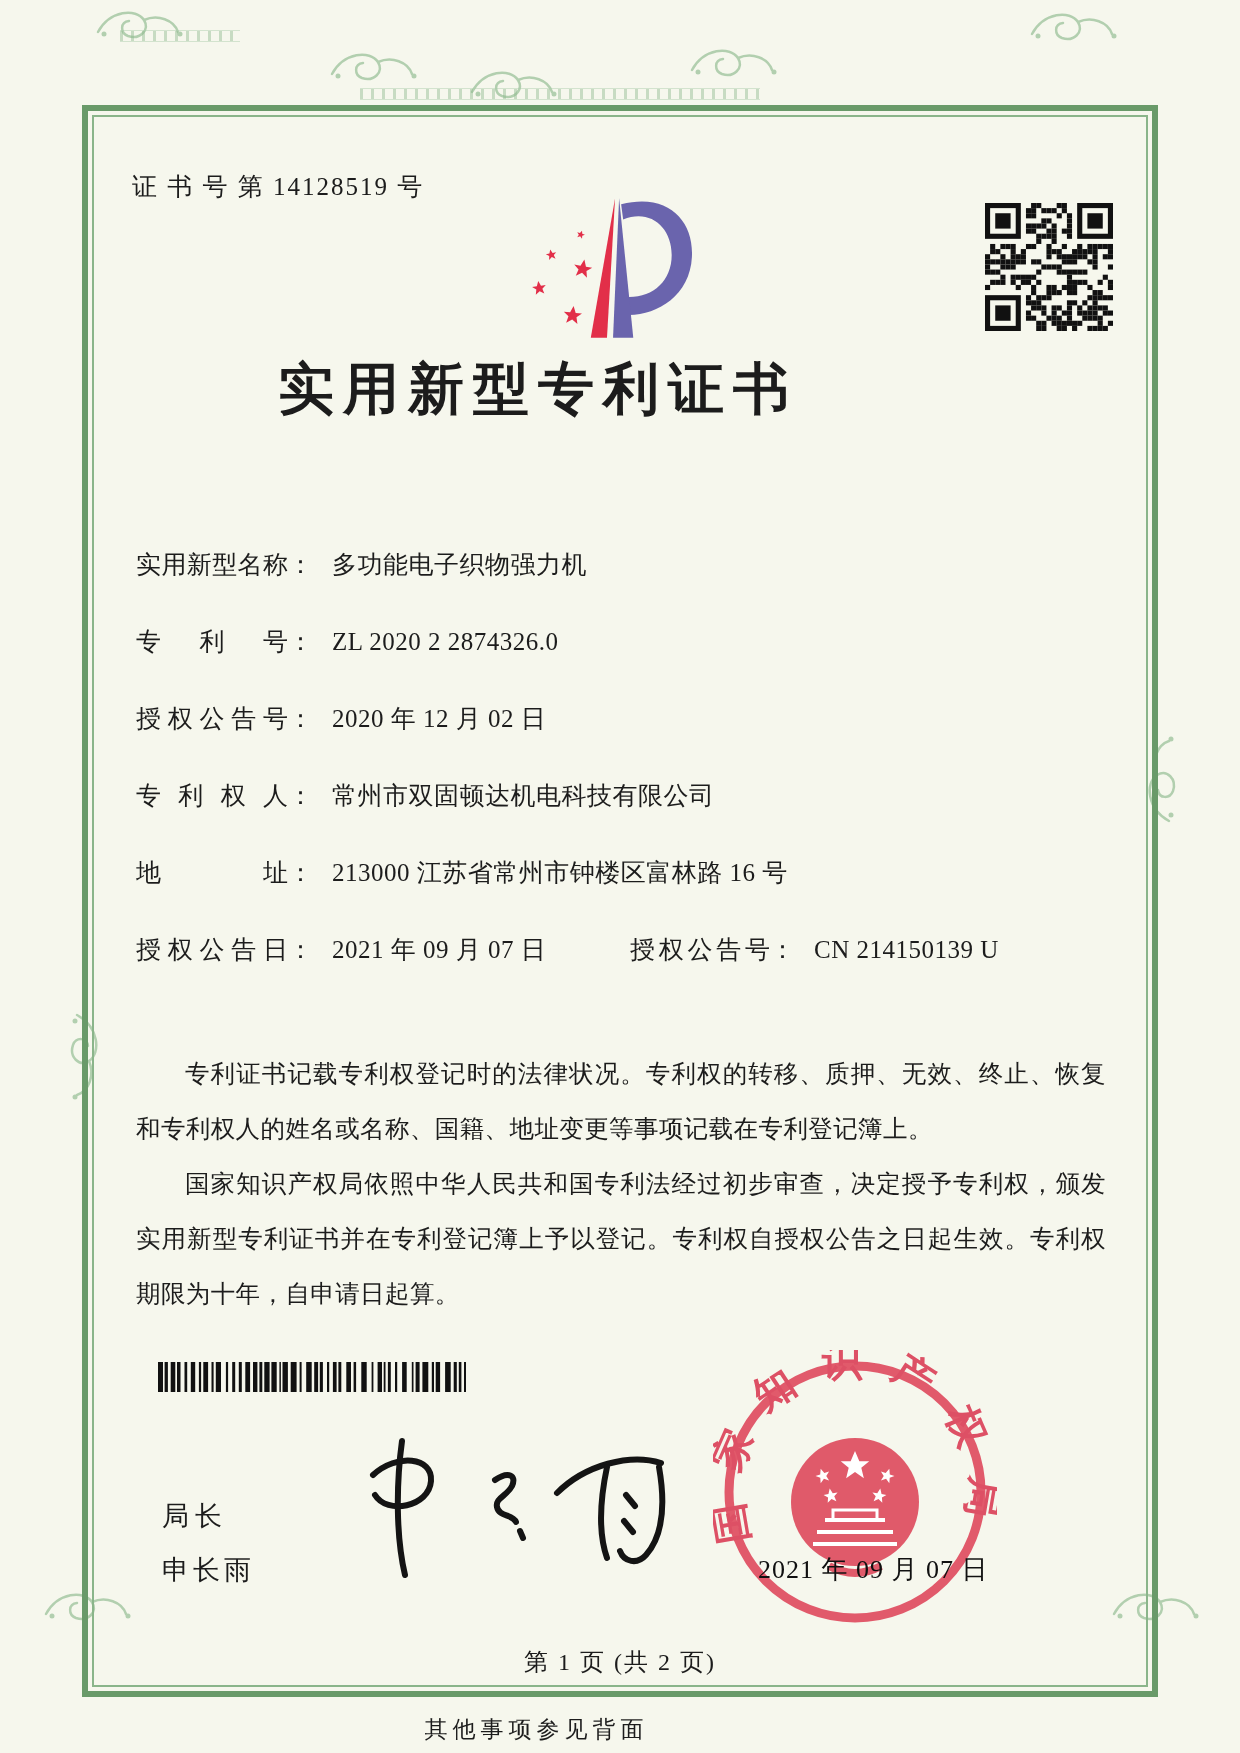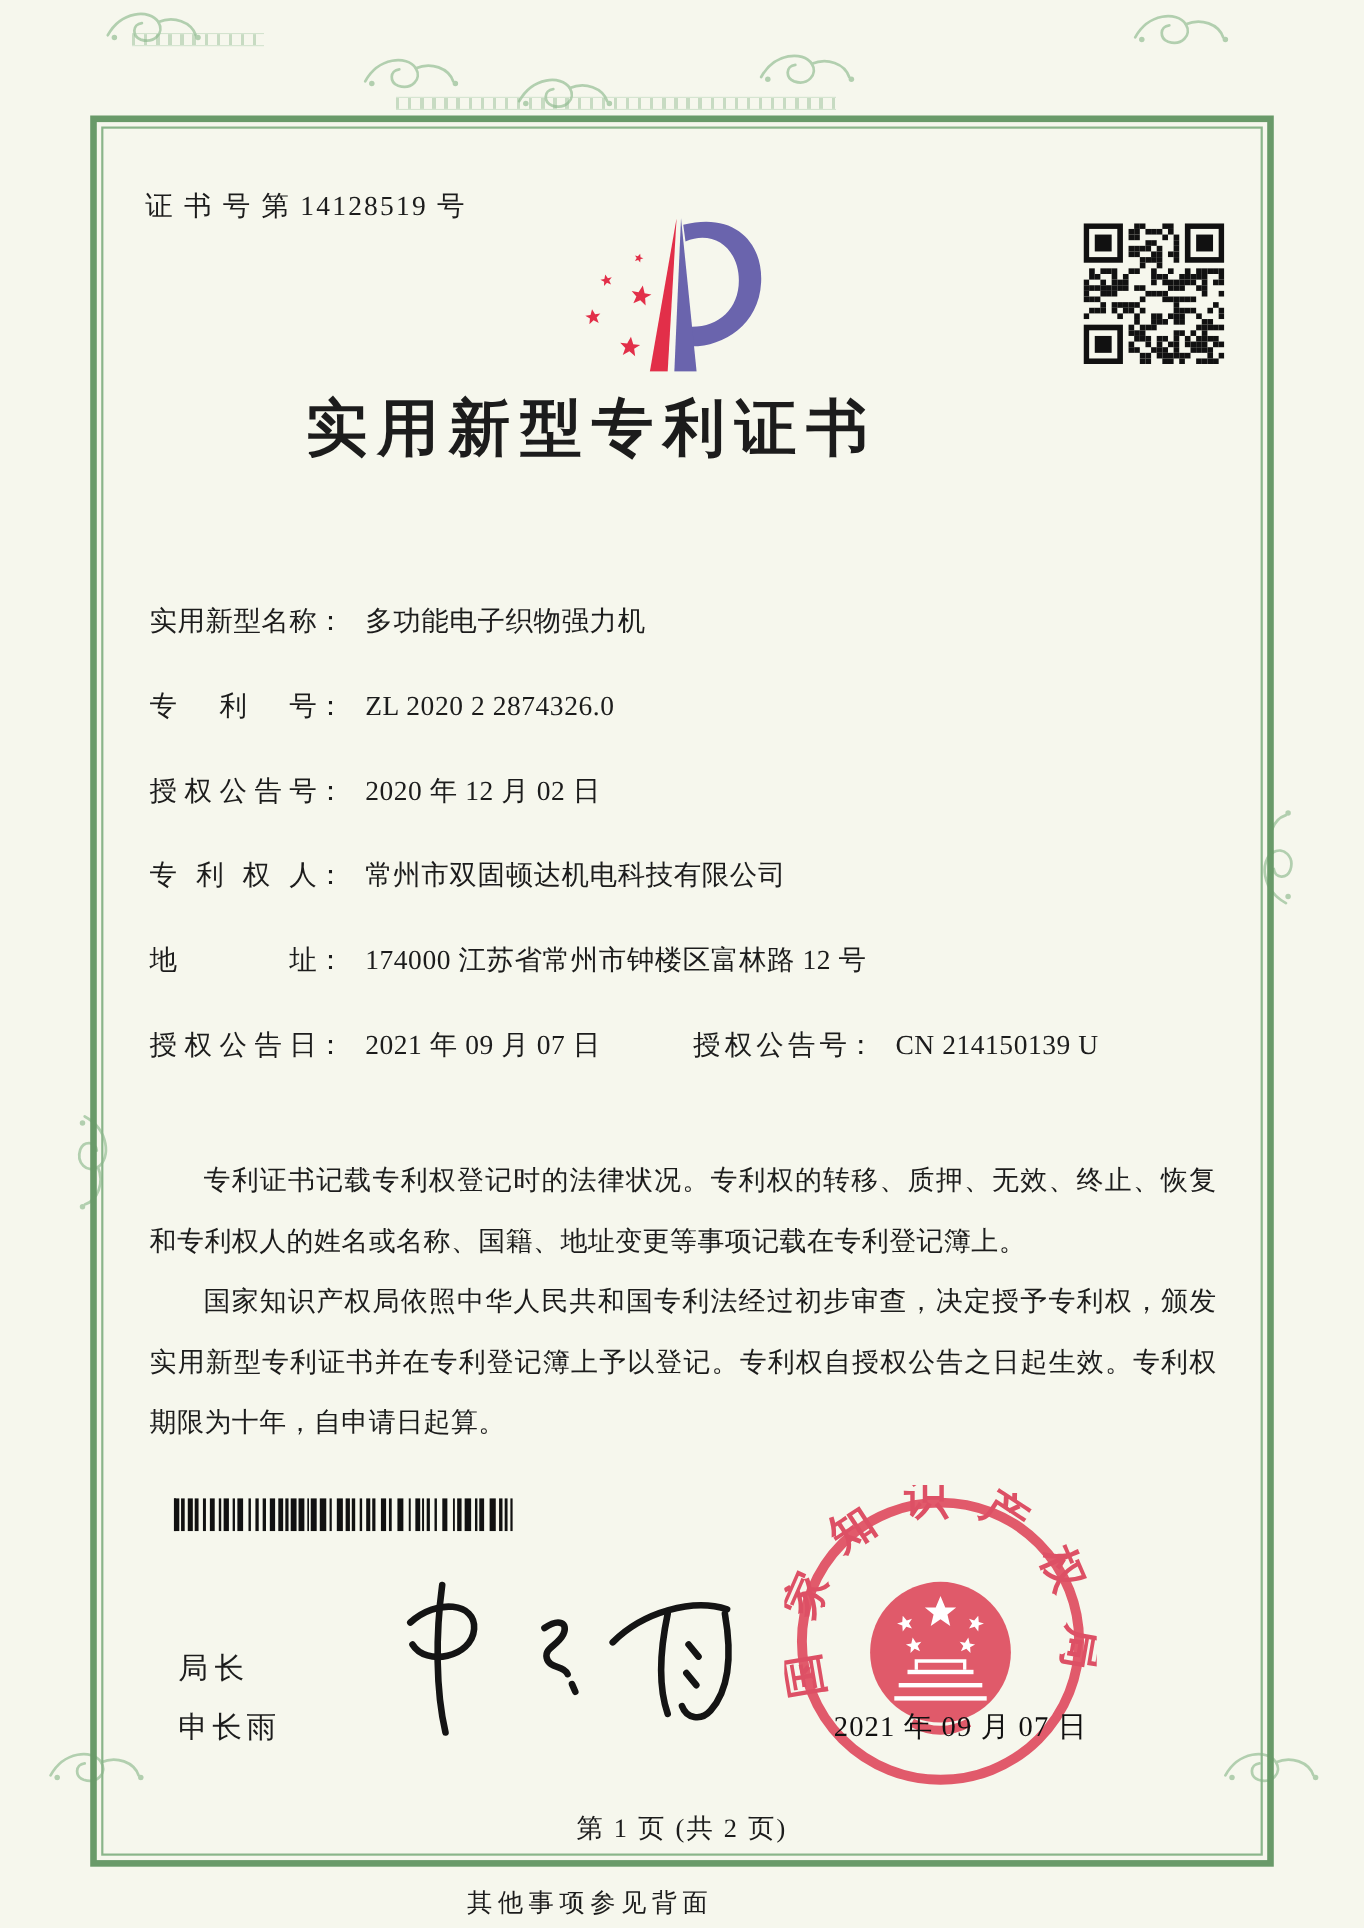--- a/index.html
+++ b/index.html
@@ -377,21 +377,21 @@
   <div class="field-row">
     <span class="f-label">专利号</span><span class="f-colon">：</span><span class="f-value">ZL 2020 2 2874326.0</span>
   </div>
   <div class="field-row">
     <span class="f-label">授权公告号</span><span class="f-colon">：</span><span class="f-value">2020 年 12 月 02 日</span>
   </div>
   <div class="field-row">
     <span class="f-label">专利权人</span><span class="f-colon">：</span><span class="f-value">常州市双固顿达机电科技有限公司</span>
   </div>
   <div class="field-row">
-    <span class="f-label">地址</span><span class="f-colon">：</span><span class="f-value">174000 江苏省常州市钟楼区富林路 12 号</span>
+    <span class="f-label">地址</span><span class="f-colon">：</span><span class="f-value">213000 江苏省常州市钟楼区富林路 16 号</span>
   </div>
   <div class="field-row">
     <span class="f-label">授权公告日</span><span class="f-colon">：</span><span class="f-value">2021 年 09 月 07 日</span>
     <span class="grant-second">
       <span class="f-label">授权公告号</span><span class="f-colon">：</span><span class="f-value">CN 214150139 U</span>
     </span>
   </div>
 </div>
 
 <div class="paras">

